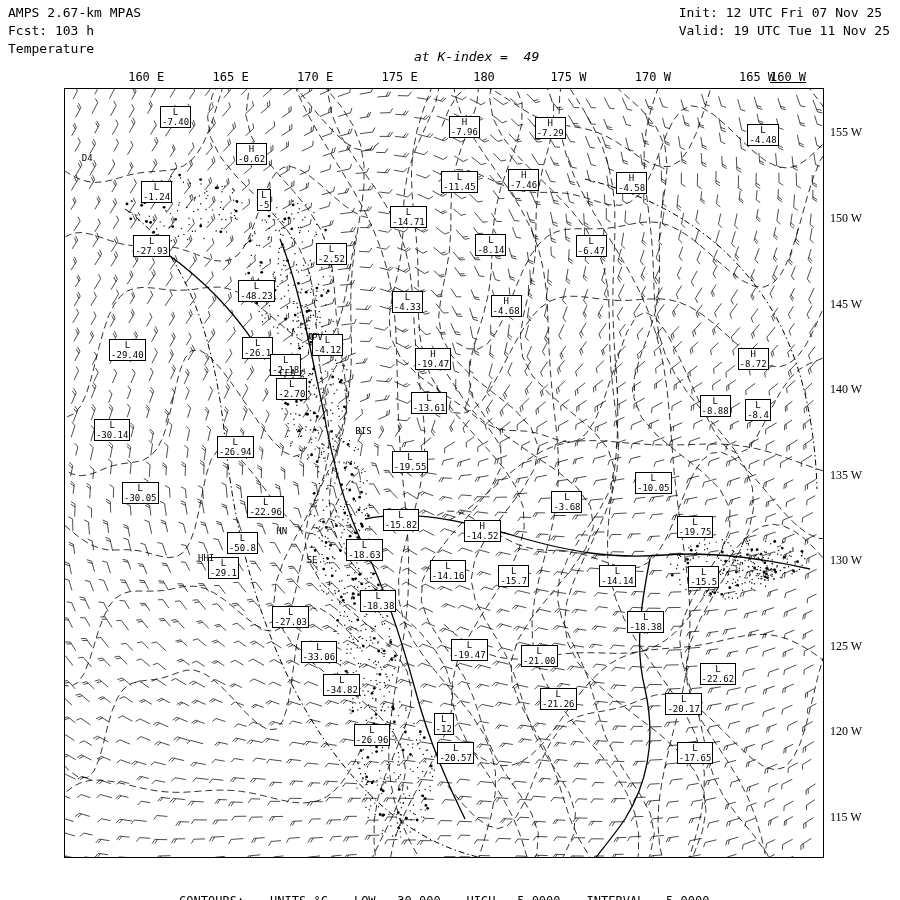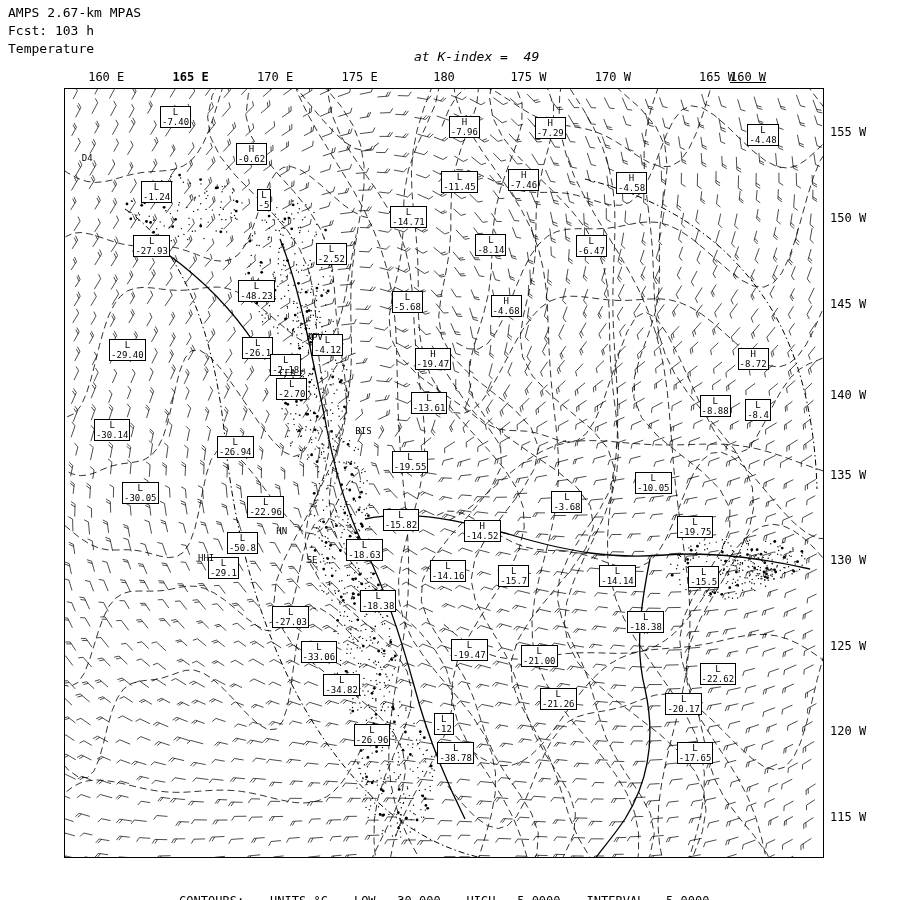--- a/index.html
+++ b/index.html
@@ -4,59 +4,61 @@
 <style>
   html,body{margin:0;padding:0;background:#ffffff;}
   body{width:900px;height:900px;font-family:"DejaVu Sans Mono",monospace;color:#000;overflow:hidden;position:relative;}
   .hdr{position:absolute;left:0;top:0;width:900px;height:72px;}
   .hdr-left{position:absolute;left:8px;top:4px;font-size:13px;line-height:18px;white-space:pre;}
   .hdr-right{position:absolute;right:10px;top:4px;font-size:13px;line-height:18px;text-align:left;white-space:pre;}
   .hdr-mid{position:absolute;left:414px;top:49px;font-size:13px;white-space:pre;font-style:italic;}
 
   .plot-wrap{position:absolute;left:64px;top:88px;width:760px;height:770px;}
   .frame{position:absolute;left:0;top:0;width:760px;height:770px;border:1px solid #000;box-sizing:border-box;background:#fff;overflow:hidden;}
-  .xlab{position:absolute;top:-18px;font-size:12px;transform:translateX(-50%);white-space:pre;}
-  .ylab{position:absolute;left:766px;font-size:12px;transform:translateY(-50%);white-space:pre;}
+  .xlab{position:absolute;top:-18px;font-size:12px;transform:translateX(-50%);white-space:pre;margin-left:40px;}
+  .ylab{position:absolute;left:766px;font-size:12px;transform:translateY(-50%);white-space:pre;font-family:Liberation Serif, serif;}
 
   .footer{position:absolute;left:0;top:880px;width:900px;text-align:center;font-size:12px;white-space:pre;}
   .footer span{margin-right:26px;}
 
   svg.layer{position:absolute;left:0;top:0;width:760px;height:770px;}
 
   .lbl{position:absolute;border:1px solid #000;background:#fff;font-size:9px;line-height:10px;
        font-family:"DejaVu Sans Mono",monospace;padding:0px 1px;white-space:pre;text-align:center;}
   .lbl .t{display:block;}
 </style>
 </head>
 <body>
 
 <div class="hdr">
   <div class="hdr-left"><span id="hdrleft">AMPS 2.67-km MPAS
 Fcst: 103 h
 Temperature</span></div>
+  <div class="hdr-right"><span id="hdrright">Init: 12 UTC Fri 07 Nov 25
+Valid: 19 UTC Tue 11 Nov 25</span></div>
   <div class="hdr-mid">at K-index =  49</div>
 </div>
 
 <div class="plot-wrap">
   <div id="xticks">
       <div class="xlab" style="left: 42.2222px;">160 E</div>
-      <div class="xlab" style="left: 126.667px; font-weight: bold;">165 E</div>
+      <div class="xlab" style="left: 126.667px;">165 E</div>
       <div class="xlab" style="left: 211.111px;">170 E</div>
       <div class="xlab" style="left: 295.556px;">175 E</div>
       <div class="xlab" style="left: 380px;">180</div>
       <div class="xlab" style="left: 464.444px;">175 W</div>
       <div class="xlab" style="left: 548.889px;">170 W</div>
       <div class="xlab" style="left: 653px;">165 W</div>
       <div class="xlab" style="left: 684px; text-decoration: underline;">160 W</div>
     </div>
   <div id="yticks">
       <div class="ylab" style="top: 44.4889px;">155 W</div>
       <div class="ylab" style="top: 130.044px;">150 W</div>
       <div class="ylab" style="top: 215.6px;">145 W</div>
-      <div class="ylab" style="top: 301.156px; margin-top: 6px;">140 W</div>
+      <div class="ylab" style="top: 301.156px;">140 W</div>
       <div class="ylab" style="top: 386.711px;">135 W</div>
       <div class="ylab" style="top: 472.267px;">130 W</div>
       <div class="ylab" style="top: 557.822px;">125 W</div>
       <div class="ylab" style="top: 643.378px;">120 W</div>
       <div class="ylab" style="top: 728.933px;">115 W</div>
     </div>
 
   <div class="frame">
     <svg class="layer" viewBox="0 0 760 770" preserveAspectRatio="none">
       <defs>
@@ -1607,21 +1609,21 @@
         <div class="lbl" style="left: 376.2px; top: 81.62px;"><span class="t">L</span><span class="t">-11.45</span></div>
         <div class="lbl" style="left: 443.08px; top: 80.08px;"><span class="t">H</span><span class="t">-7.46</span></div>
         <div class="lbl" style="left: 551px; top: 83.16px;"><span class="t">H</span><span class="t">-4.58</span></div>
         <div class="lbl" style="left: 191.52px; top: 100.1px;"><span class="t">L</span><span class="t">-5</span></div>
         <div class="lbl" style="left: 325.28px; top: 117.04px;"><span class="t">L</span><span class="t">-14.71</span></div>
         <div class="lbl" style="left: 68.4px; top: 146.3px;"><span class="t">L</span><span class="t">-27.93</span></div>
         <div class="lbl" style="left: 250.8px; top: 154px;"><span class="t">L</span><span class="t">-2.52</span></div>
         <div class="lbl" style="left: 410.4px; top: 144.76px;"><span class="t">L</span><span class="t">-8.14</span></div>
         <div class="lbl" style="left: 510.72px; top: 146.3px;"><span class="t">L</span><span class="t">-6.47</span></div>
         <div class="lbl" style="left: 173.28px; top: 190.96px;"><span class="t">L</span><span class="t">-48.23</span></div>
-        <div class="lbl" style="left: 326.8px; top: 201.74px;"><span class="t">L</span><span class="t">-5.68</span></div>
+        <div class="lbl" style="left: 326.8px; top: 201.74px;"><span class="t">L</span><span class="t">-4.33</span></div>
         <div class="lbl" style="left: 425.6px; top: 206.36px;"><span class="t">H</span><span class="t">-4.68</span></div>
         <div class="lbl" style="left: 44.08px; top: 250.25px;"><span class="t">L</span><span class="t">-29.40</span></div>
         <div class="lbl" style="left: 177.08px; top: 247.94px;"><span class="t">L</span><span class="t">-26.1</span></div>
         <div class="lbl" style="left: 247px; top: 244.86px;"><span class="t">L</span><span class="t">-4.12</span></div>
         <div class="lbl" style="left: 349.6px; top: 258.72px;"><span class="t">H</span><span class="t">-19.47</span></div>
         <div class="lbl" style="left: 672.6px; top: 258.72px;"><span class="t">H</span><span class="t">-8.72</span></div>
         <div class="lbl" style="left: 205.2px; top: 264.88px;"><span class="t">L</span><span class="t">-2.18</span></div>
         <div class="lbl" style="left: 211.28px; top: 288.75px;"><span class="t">L</span><span class="t">-2.70</span></div>
         <div class="lbl" style="left: 345.8px; top: 302.61px;"><span class="t">L</span><span class="t">-13.61</span></div>
         <div class="lbl" style="left: 634.6px; top: 306.46px;"><span class="t">L</span><span class="t">-8.88</span></div>
@@ -1648,21 +1650,21 @@
         <div class="lbl" style="left: 562.4px; top: 522.06px;"><span class="t">L</span><span class="t">-18.38</span></div>
         <div class="lbl" style="left: 235.6px; top: 552.09px;"><span class="t">L</span><span class="t">-33.06</span></div>
         <div class="lbl" style="left: 386.08px; top: 549.78px;"><span class="t">L</span><span class="t">-19.47</span></div>
         <div class="lbl" style="left: 456px; top: 555.94px;"><span class="t">L</span><span class="t">-21.00</span></div>
         <div class="lbl" style="left: 634.6px; top: 573.65px;"><span class="t">L</span><span class="t">-22.62</span></div>
         <div class="lbl" style="left: 258.4px; top: 585.2px;"><span class="t">L</span><span class="t">-34.82</span></div>
         <div class="lbl" style="left: 475px; top: 599.06px;"><span class="t">L</span><span class="t">-21.26</span></div>
         <div class="lbl" style="left: 600.4px; top: 604.45px;"><span class="t">L</span><span class="t">-20.17</span></div>
         <div class="lbl" style="left: 368.6px; top: 623.7px;"><span class="t">L</span><span class="t">-12</span></div>
         <div class="lbl" style="left: 288.8px; top: 635.25px;"><span class="t">L</span><span class="t">-26.96</span></div>
-        <div class="lbl" style="left: 372.4px; top: 652.96px;"><span class="t">L</span><span class="t">-38.78</span></div>
+        <div class="lbl" style="left: 372.4px; top: 652.96px;"><span class="t">L</span><span class="t">-20.57</span></div>
         <div class="lbl" style="left: 611.8px; top: 652.96px;"><span class="t">L</span><span class="t">-17.65</span></div>
         <div style="position: absolute; left: 16.72px; top: 63.91px; font-size: 9px; font-family: &quot;DejaVu Sans Mono&quot;, monospace;">D4</div>
         <div style="position: absolute; left: 241.68px; top: 242.55px; font-size: 9px; font-family: &quot;DejaVu Sans Mono&quot;, monospace;">KPV</div>
         <div style="position: absolute; left: 214.32px; top: 278.74px; font-size: 9px; font-family: &quot;DejaVu Sans Mono&quot;, monospace;">CEA</div>
         <div style="position: absolute; left: 290.32px; top: 337.26px; font-size: 9px; font-family: &quot;DejaVu Sans Mono&quot;, monospace;">BIS</div>
         <div style="position: absolute; left: 211.28px; top: 437.36px; font-size: 9px; font-family: &quot;DejaVu Sans Mono&quot;, monospace;">HN</div>
         <div style="position: absolute; left: 133px; top: 464.31px; font-size: 9px; font-family: &quot;DejaVu Sans Mono&quot;, monospace;">HHI</div>
         <div style="position: absolute; left: 241.68px; top: 465.85px; font-size: 9px; font-family: &quot;DejaVu Sans Mono&quot;, monospace;">SE</div>
       </div>
   </div>

